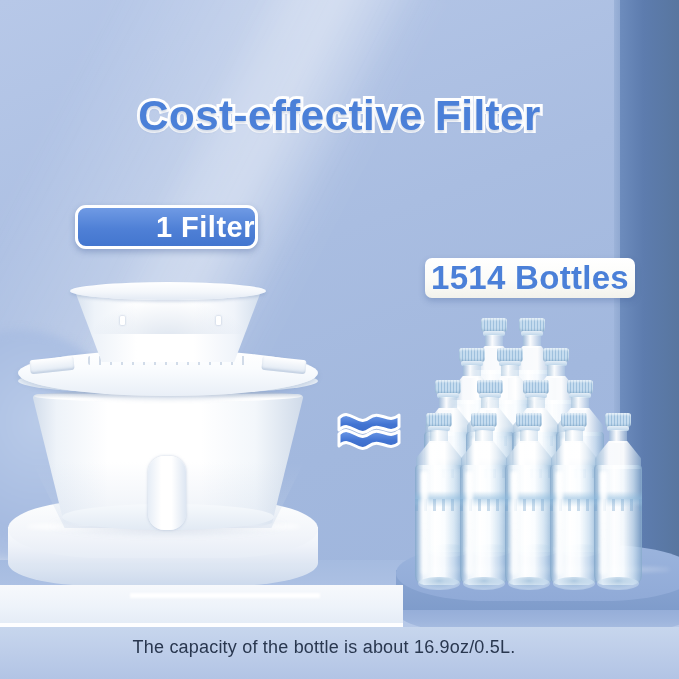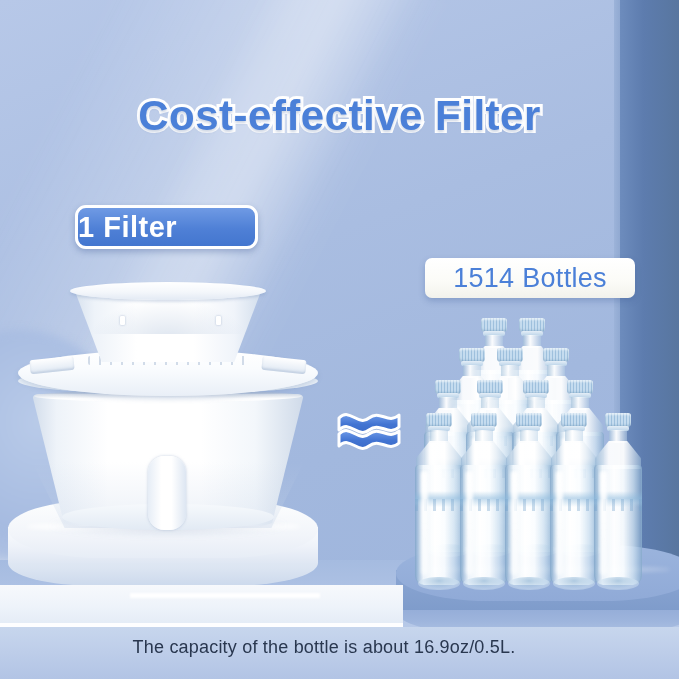--- a/index.html
+++ b/index.html
@@ -218,21 +218,21 @@
     left: 75px;
     top: 205px;
     width: 183px;
     height: 44px;
     border-radius: 11px;
     background: linear-gradient(180deg, #6f9ae4 0%, #4f80d6 55%, #4376cf 100%);
     border: 3px solid #ffffff;
     box-sizing: border-box;
     display: flex;
     align-items: center;
-    justify-content: flex-start;
+    justify-content: flex-end;
     box-shadow: 0 3px 6px rgba(60,90,150,0.35);
   }
   .badge-filter span {
     color: #ffffff;
     font-size: 29px;
     font-weight: bold;
     letter-spacing: 0.5px;
   }
 
   .badge-bottles {
@@ -243,22 +243,22 @@
     height: 40px;
     border-radius: 7px;
     background: linear-gradient(180deg, #ffffff 0%, #fbfbf7 60%, #f2f2ec 100%);
     display: flex;
     align-items: center;
     justify-content: center;
     box-shadow: 0 3px 6px rgba(60,90,150,0.30);
   }
   .badge-bottles span {
     color: #4b80d8;
-    font-size: 27px;
-    font-weight: normal;
+    font-size: 33px;
+    font-weight: bold;
     letter-spacing: 0.3px;
   }
 
   
   .wave-symbol {
     position: absolute;
     left: 336px;
     top: 405px;
     width: 66px;
     height: 52px;

